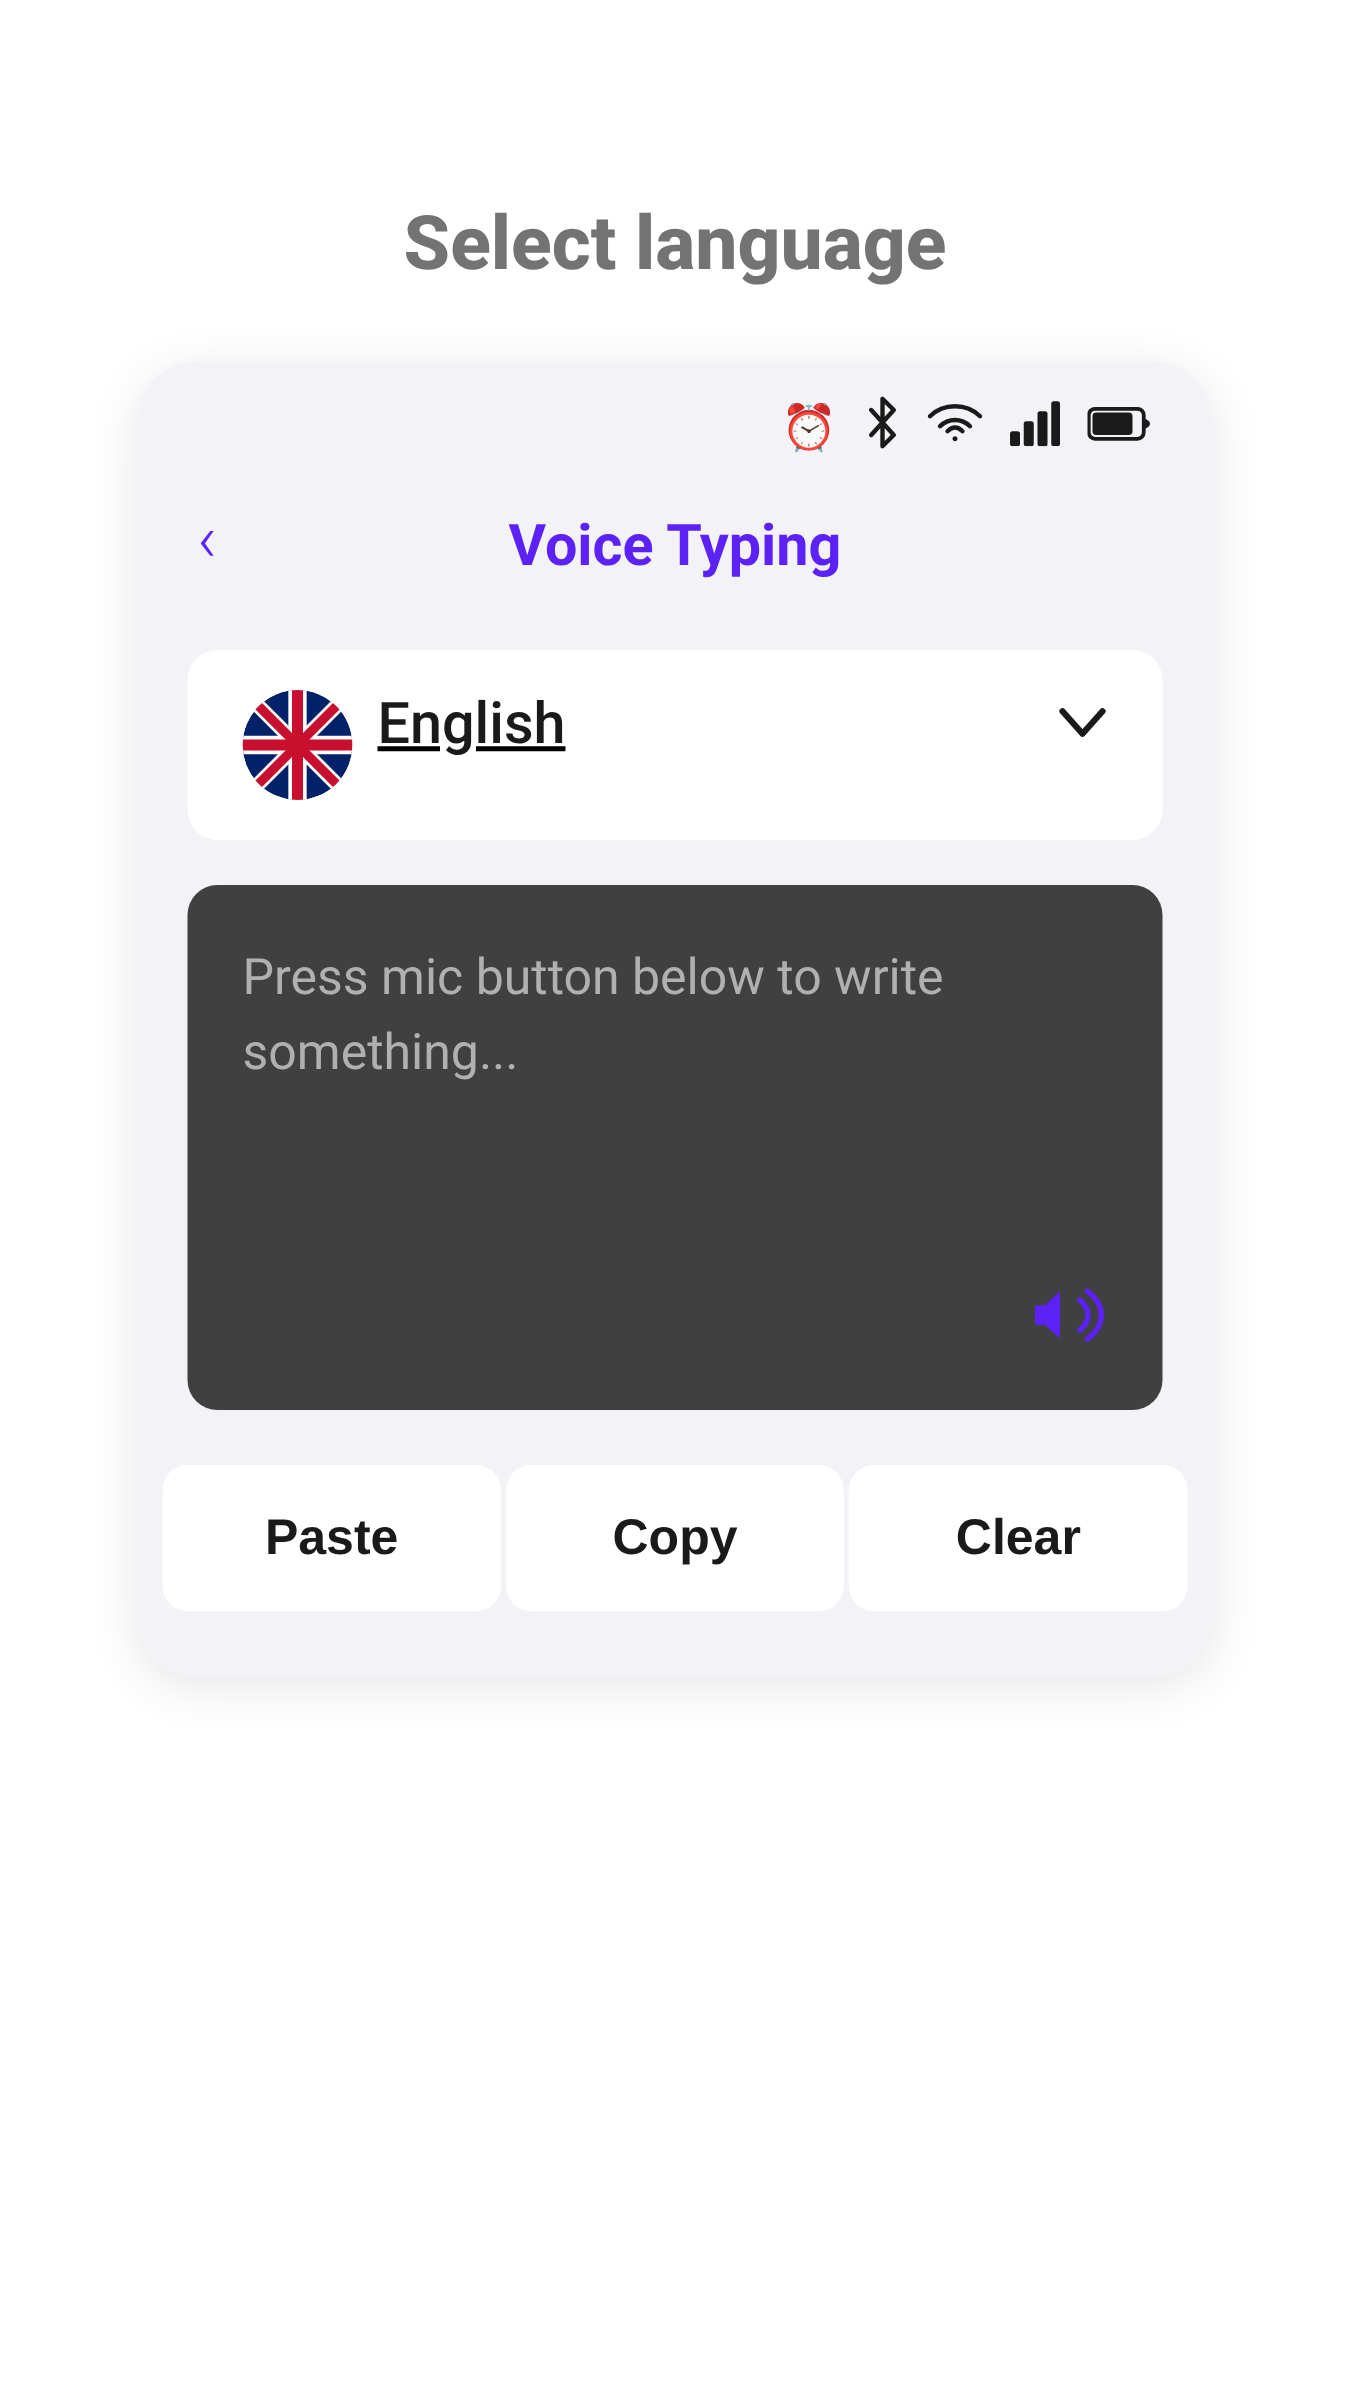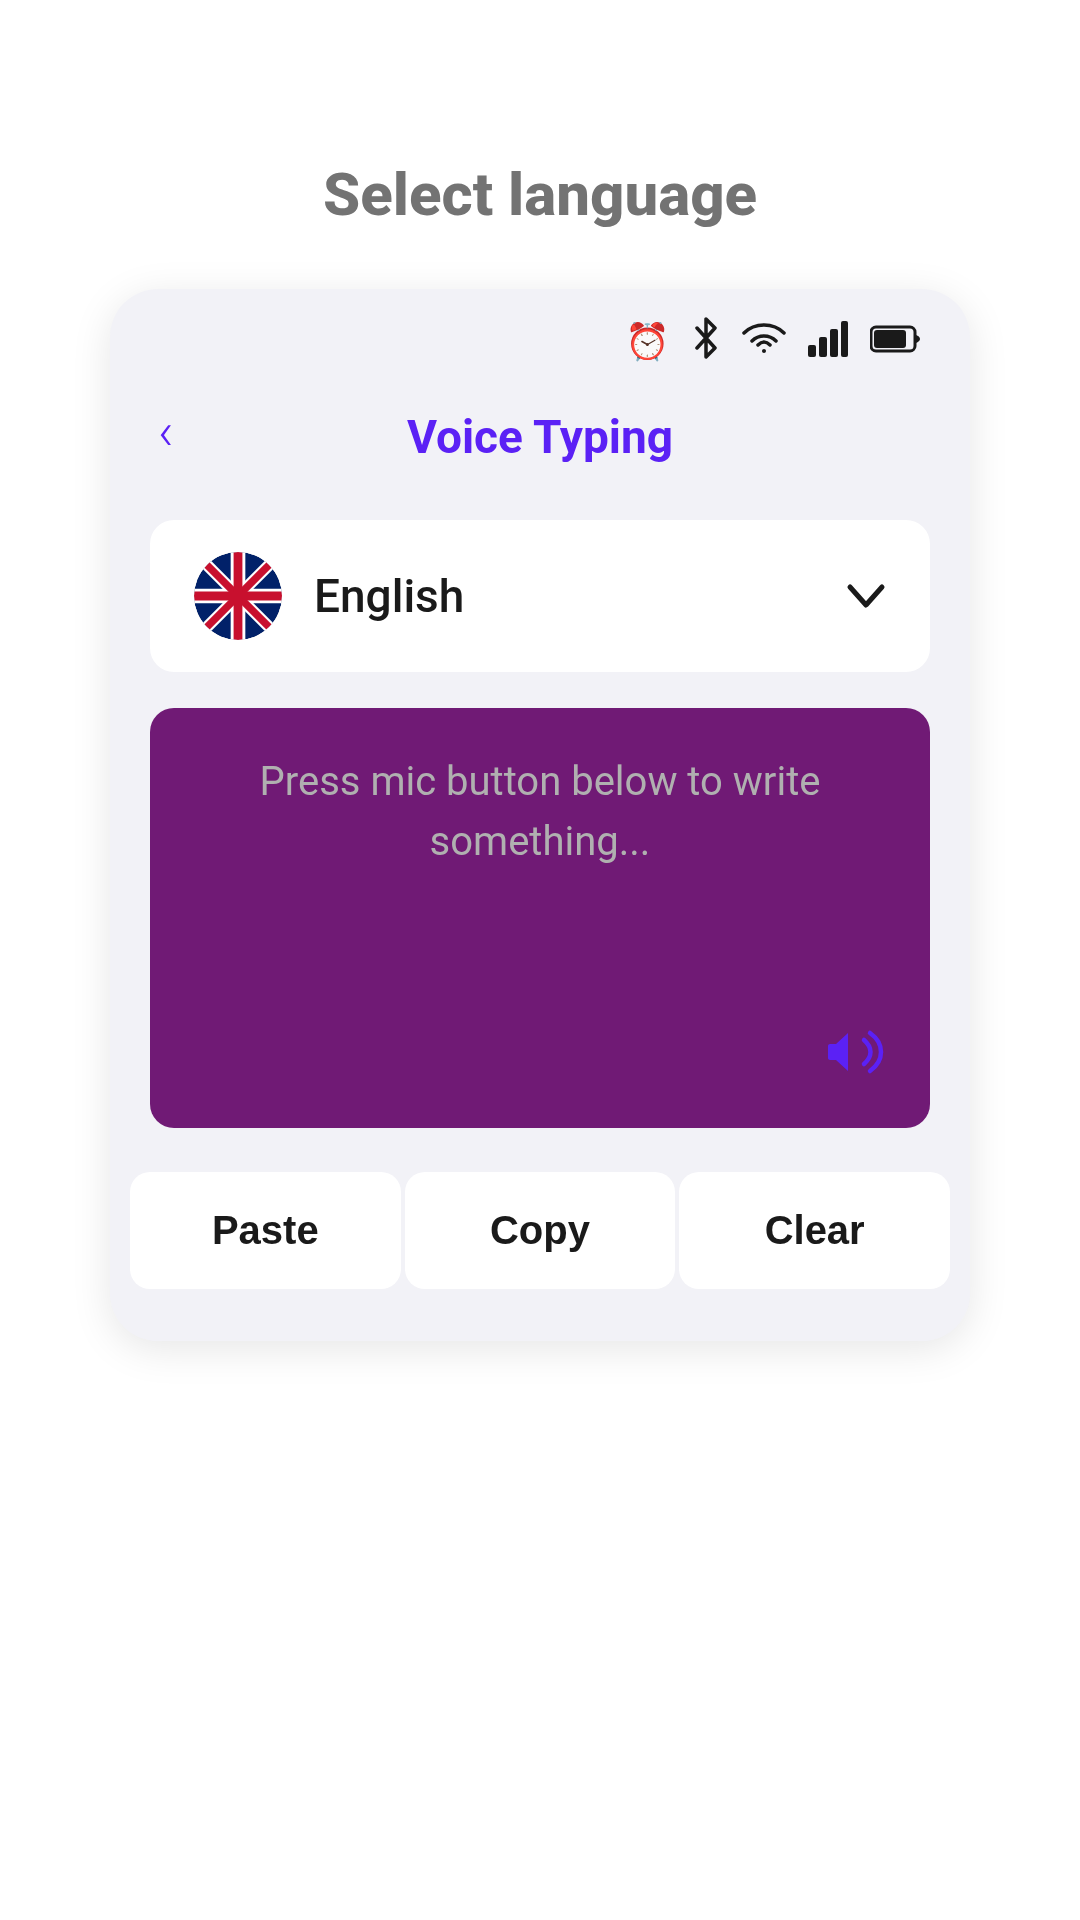--- a/index.html
+++ b/index.html
@@ -76,23 +76,24 @@
       margin-top: 11px;
     }
 
     
     .language-selector {
       margin: 24px 40px;
       background: #ffffff;
       border-radius: 24px;
       padding: 32px 44px;
       display: flex;
-      align-items: center;
-      gap: 32px;
+      align-items: flex-start;
+      gap: 20px;
       cursor: pointer;
+      text-decoration: underline;
     }
     .flag-circle {
       width: 88px;
       height: 88px;
       border-radius: 50%;
       overflow: hidden;
       flex-shrink: 0;
       display: flex;
       align-items: center;
       justify-content: center;
@@ -107,47 +108,46 @@
     }
     .chevron-down {
       font-size: 44px;
       color: #1a1a1a;
       font-weight: 700;
     }
 
     
     .text-area-container {
       margin: 12px 40px 0px 40px;
-      background: #701a75;
+      background: #404040;
       border-radius: 24px;
       padding: 44px 44px 36px 44px;
       min-height: 420px;
       position: relative;
       display: flex;
       flex-direction: column;
       justify-content: space-between;
-      text-align: center;
     }
     .text-placeholder {
       font-size: 40px;
       color: #b0b0b0;
       line-height: 1.5;
     }
     .speaker-icon {
       align-self: flex-end;
       font-size: 52px;
       color: #5b21f5;
       margin-top: 24px;
     }
 
     
     .action-buttons {
       display: flex;
       flex-direction: row;
-      justify-content: flex-end;
+      justify-content: flex-start;
       align-items: center;
       padding: 44px 20px 52px 20px;
       background: #f2f2f7;
       gap: 4px;
     }
     .action-btn {
       flex: 1;
       background: #ffffff;
       border: none;
       border-radius: 20px;

